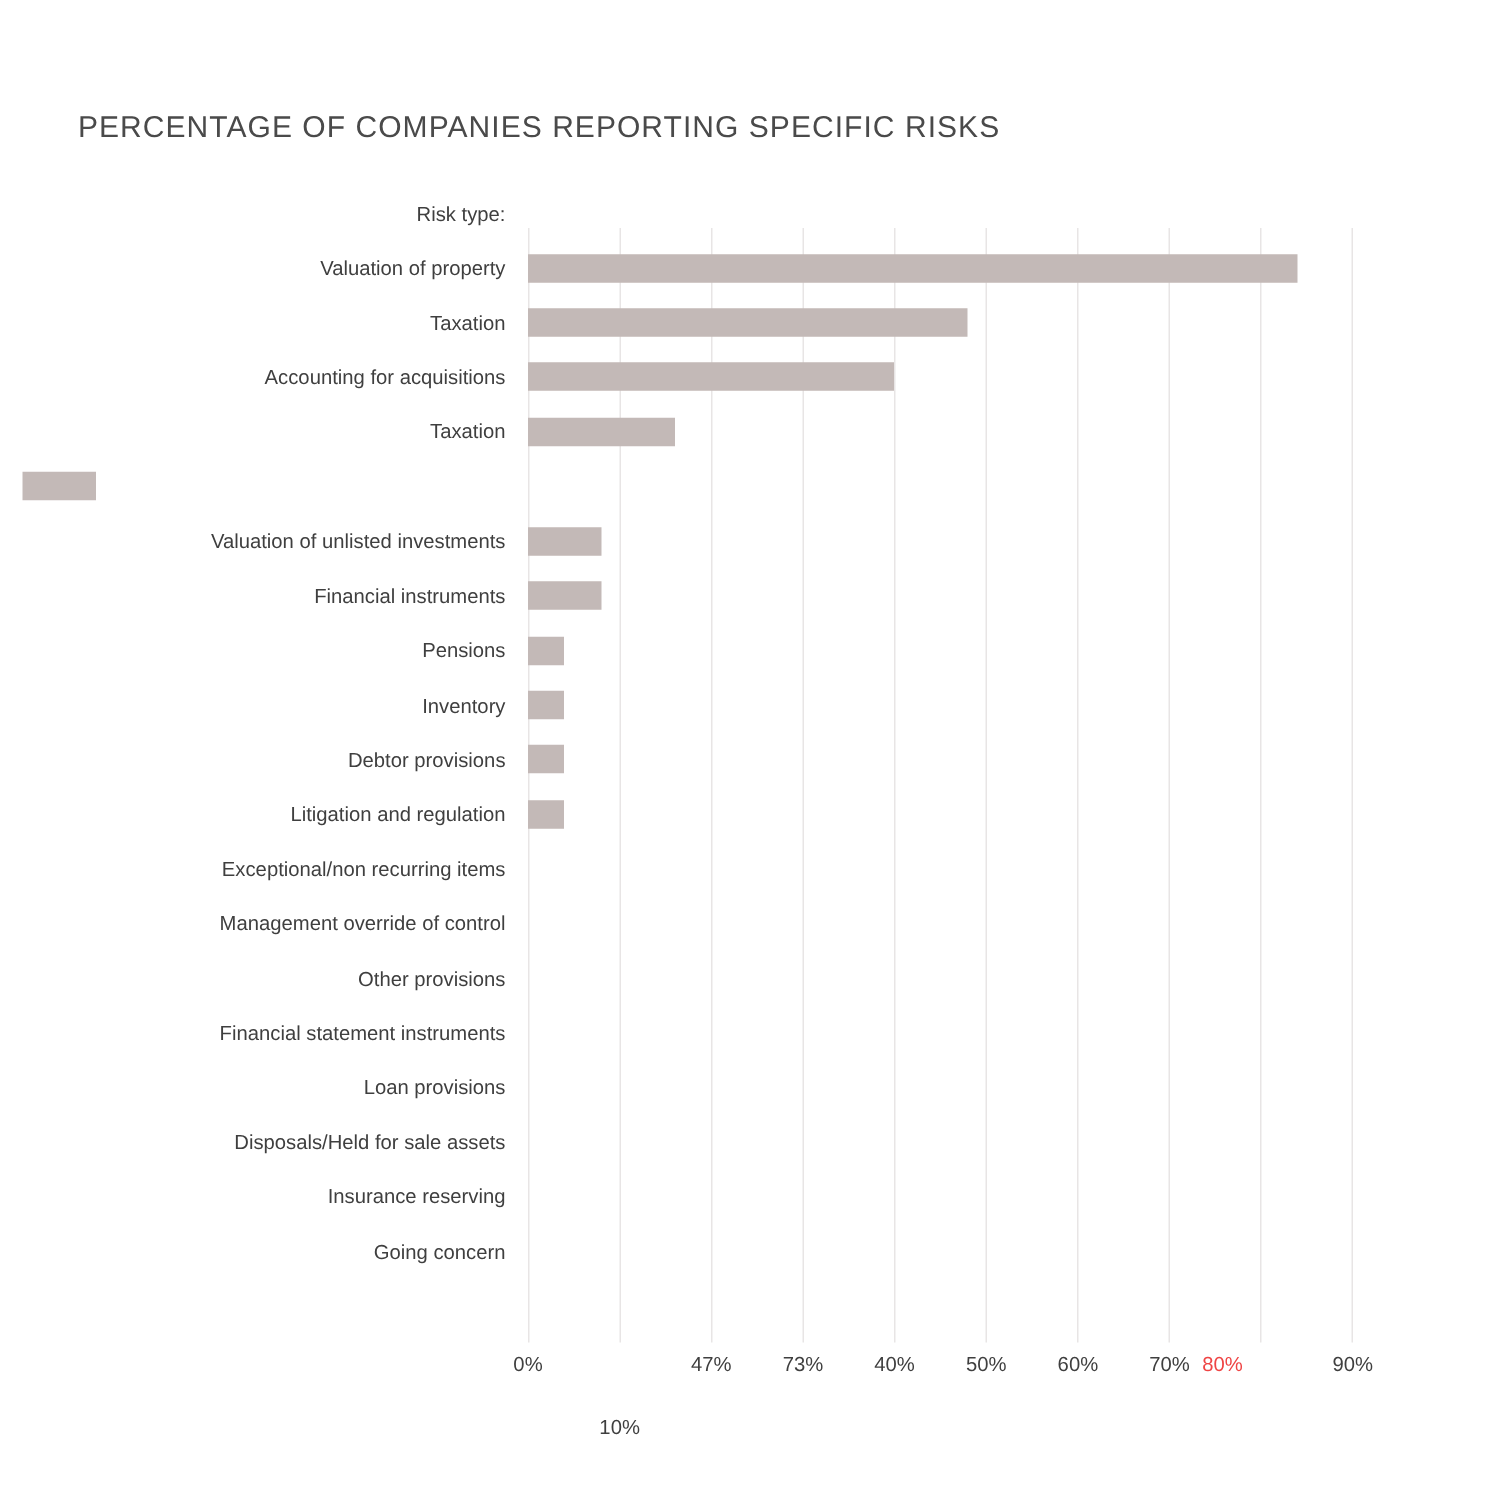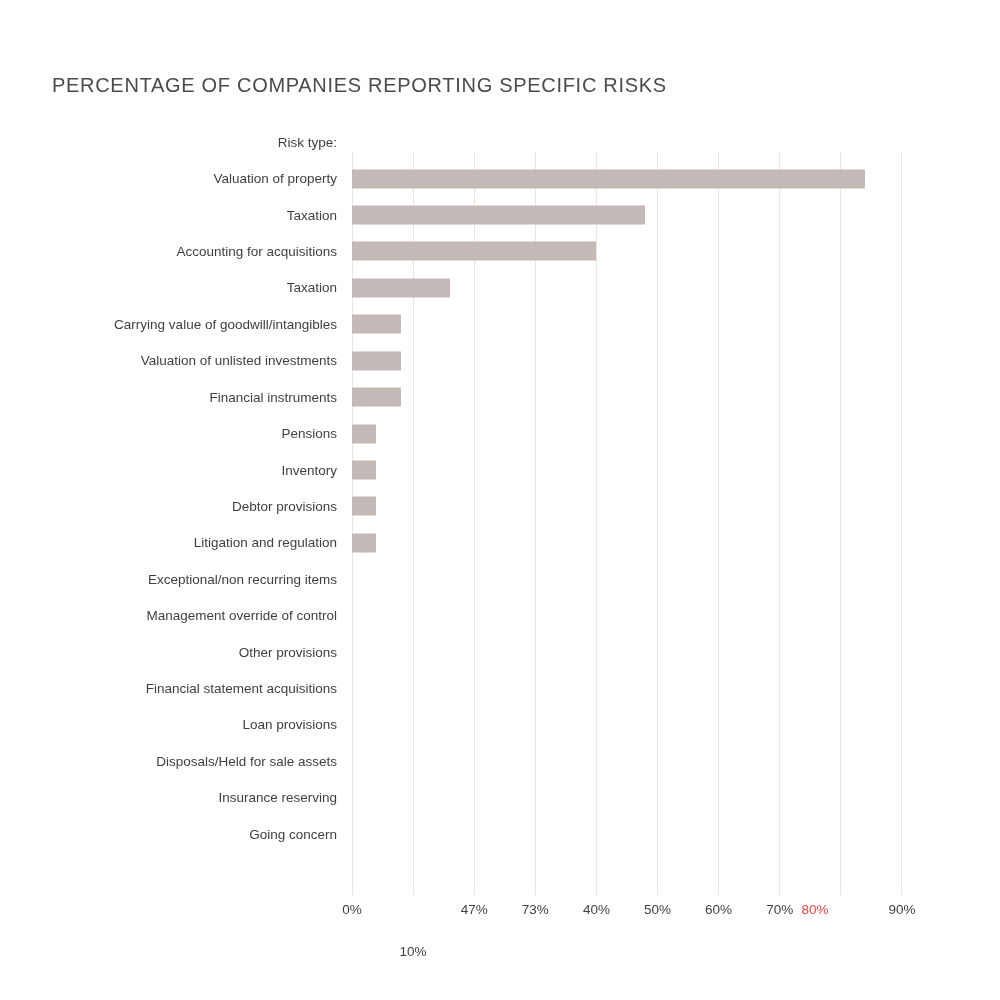--- a/index.html
+++ b/index.html
@@ -142,21 +142,20 @@
             <div class="bar" style="width: 244.4px; background: rgb(195, 185, 183);"></div>
           </div>
         </div>
         <div class="row">
           <div class="row-label">Taxation</div>
           <div class="bar-track">
             <div class="bar" style="width: 97.76px; background: rgb(195, 185, 183);"></div>
           </div>
         </div>
         <div class="row">
-          <div class="row-label">Carrying value of goodwill/intangibles</div>
           <div class="bar-track">
             <div class="bar" style="width: 48.88px; background: rgb(195, 185, 183);"></div>
           </div>
         </div>
         <div class="row">
           <div class="row-label">Valuation of unlisted investments</div>
           <div class="bar-track">
             <div class="bar" style="width: 48.88px; background: rgb(195, 185, 183);"></div>
           </div>
         </div>
@@ -196,21 +195,21 @@
         </div>
         <div class="row">
           <div class="row-label">Management override of control</div>
           <div class="bar-track"></div>
         </div>
         <div class="row">
           <div class="row-label">Other provisions</div>
           <div class="bar-track"></div>
         </div>
         <div class="row">
-          <div class="row-label">Financial statement acquisitions</div>
+          <div class="row-label">Financial statement instruments</div>
           <div class="bar-track"></div>
         </div>
         <div class="row">
           <div class="row-label">Loan provisions</div>
           <div class="bar-track"></div>
         </div>
         <div class="row">
           <div class="row-label">Disposals/Held for sale assets</div>
           <div class="bar-track"></div>
         </div>

